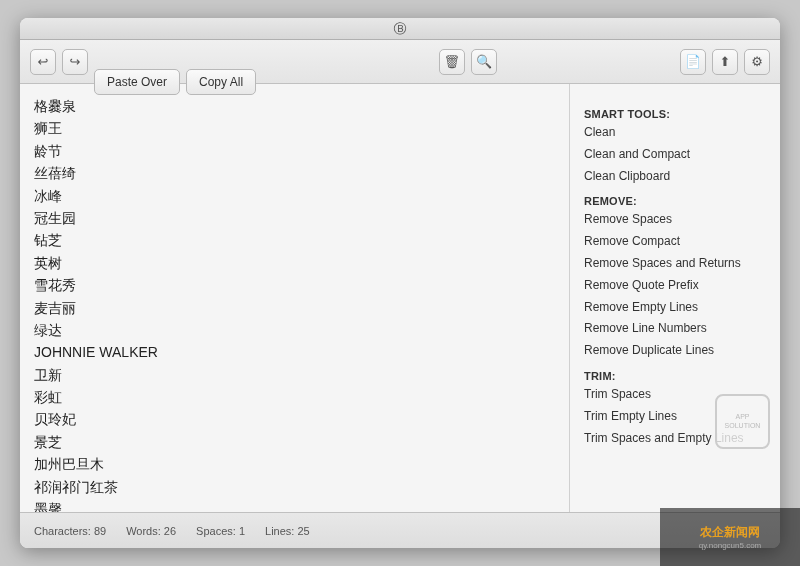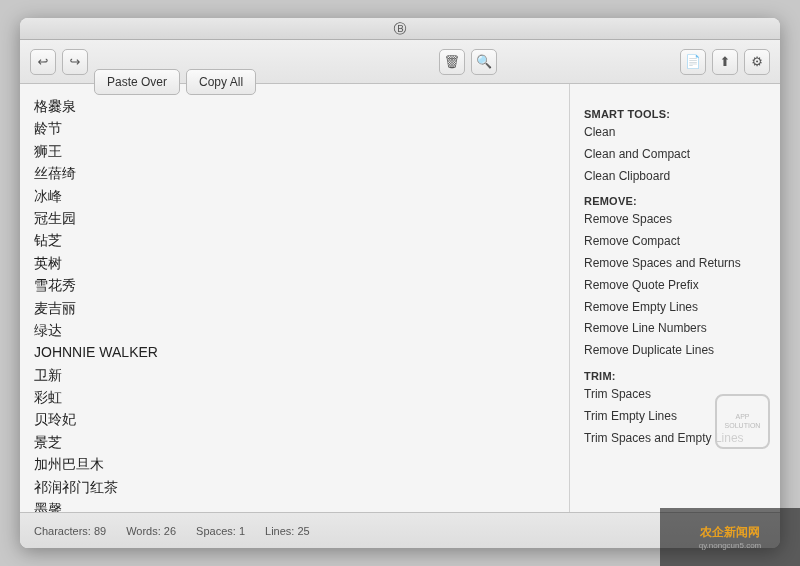--- a/index.html
+++ b/index.html
@@ -172,22 +172,22 @@
     <button class="toolbar-icon-btn">📄</button>
     <button class="toolbar-icon-btn">⬆</button>
     <button class="toolbar-icon-btn">⚙</button>
   </div>
 
   <div class="content-area">
 
     <div class="text-panel">
       <div id="text-lines">
           <p>格爨泉</p>
+          <p>狮王</p>
           <p>龄节</p>
-          <p>狮王</p>
           <p>丝蓓绮</p>
           <p>冰峰</p>
           <p>冠生园</p>
           <p>钻芝</p>
           <p>英树</p>
           <p>雪花秀</p>
           <p>麦吉丽</p>
           <p>绿达</p>
           <p>JOHNNIE WALKER</p>
           <p>卫新</p>

